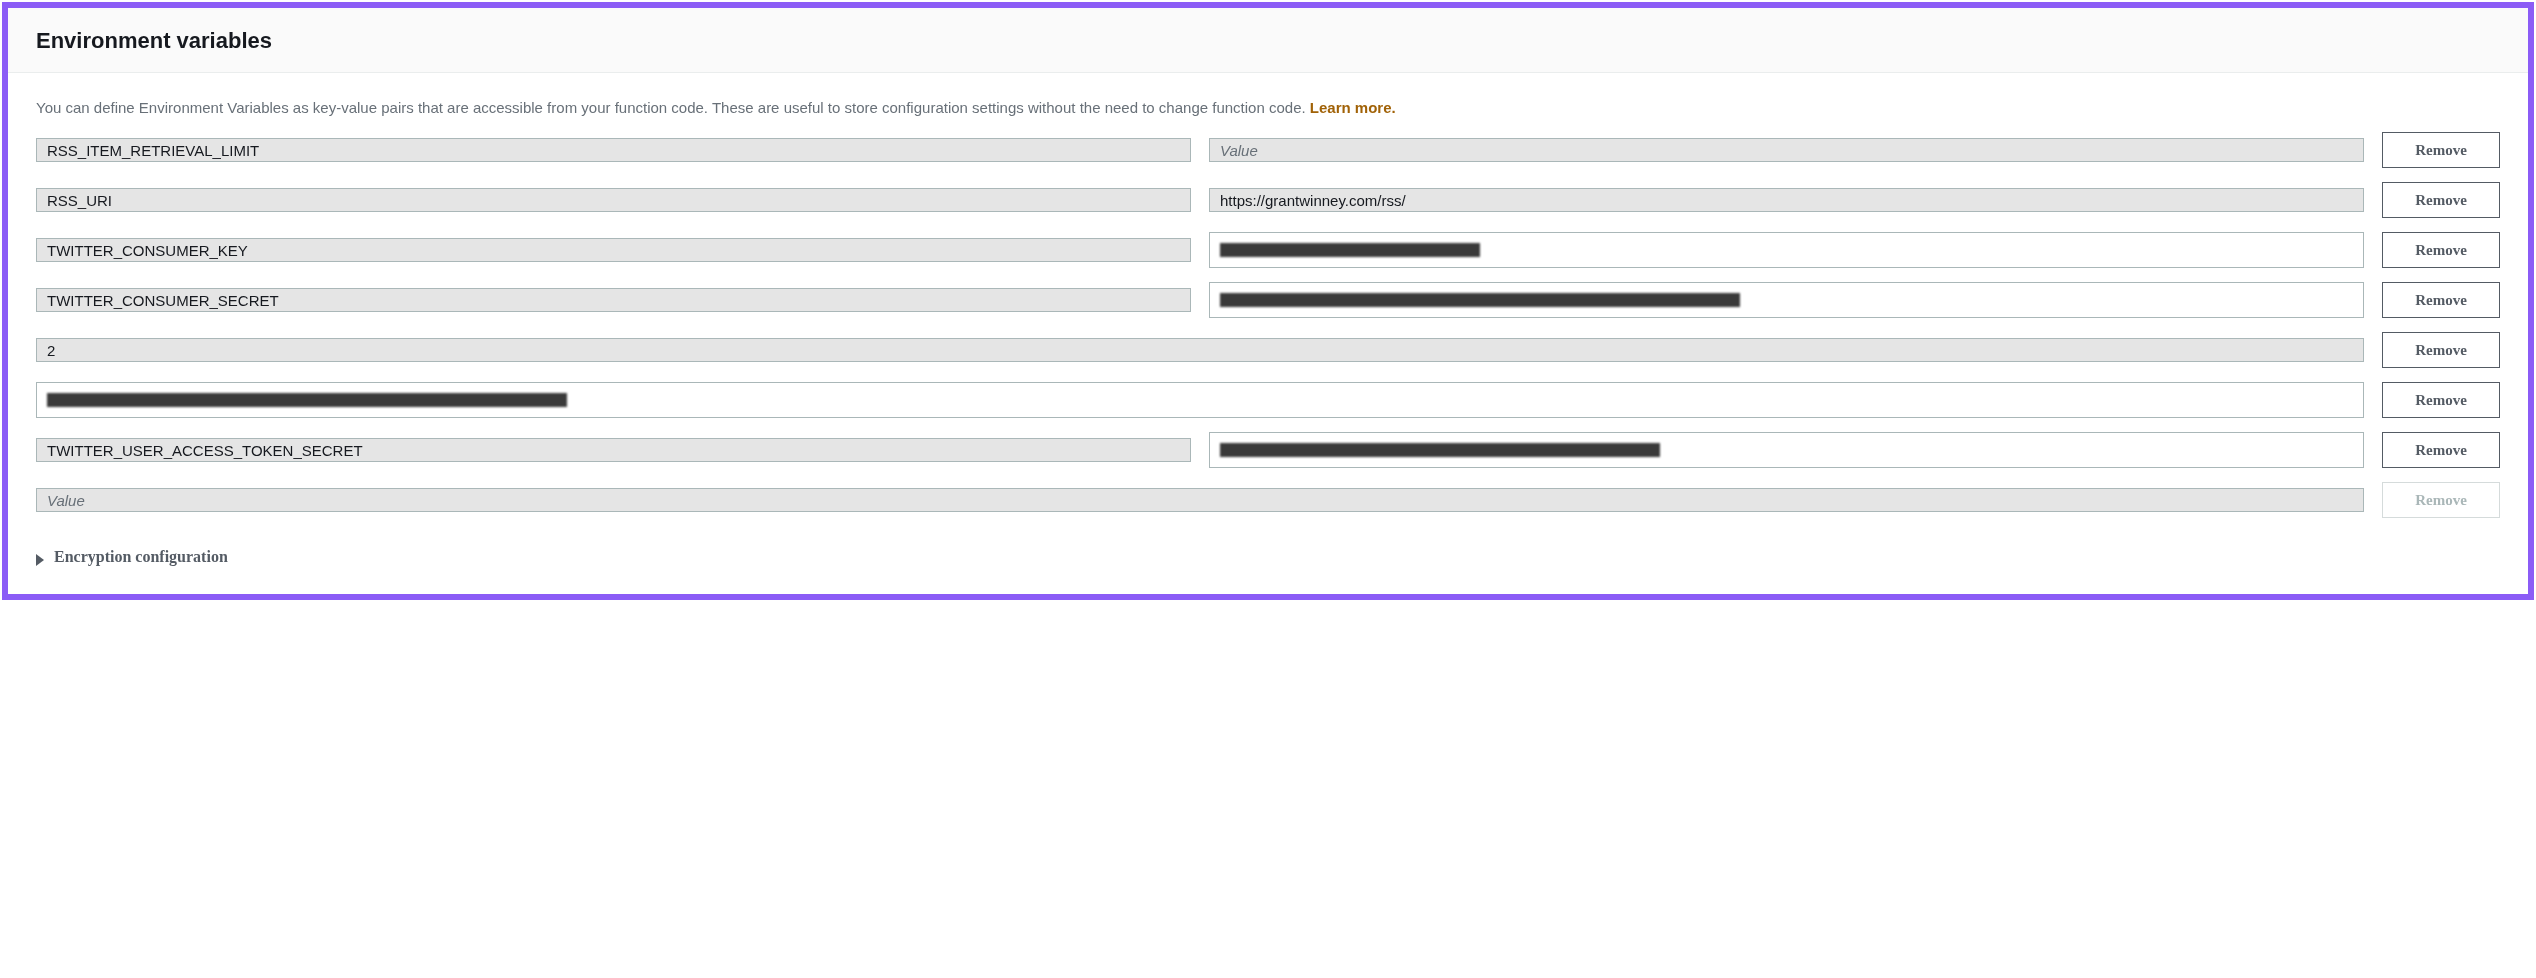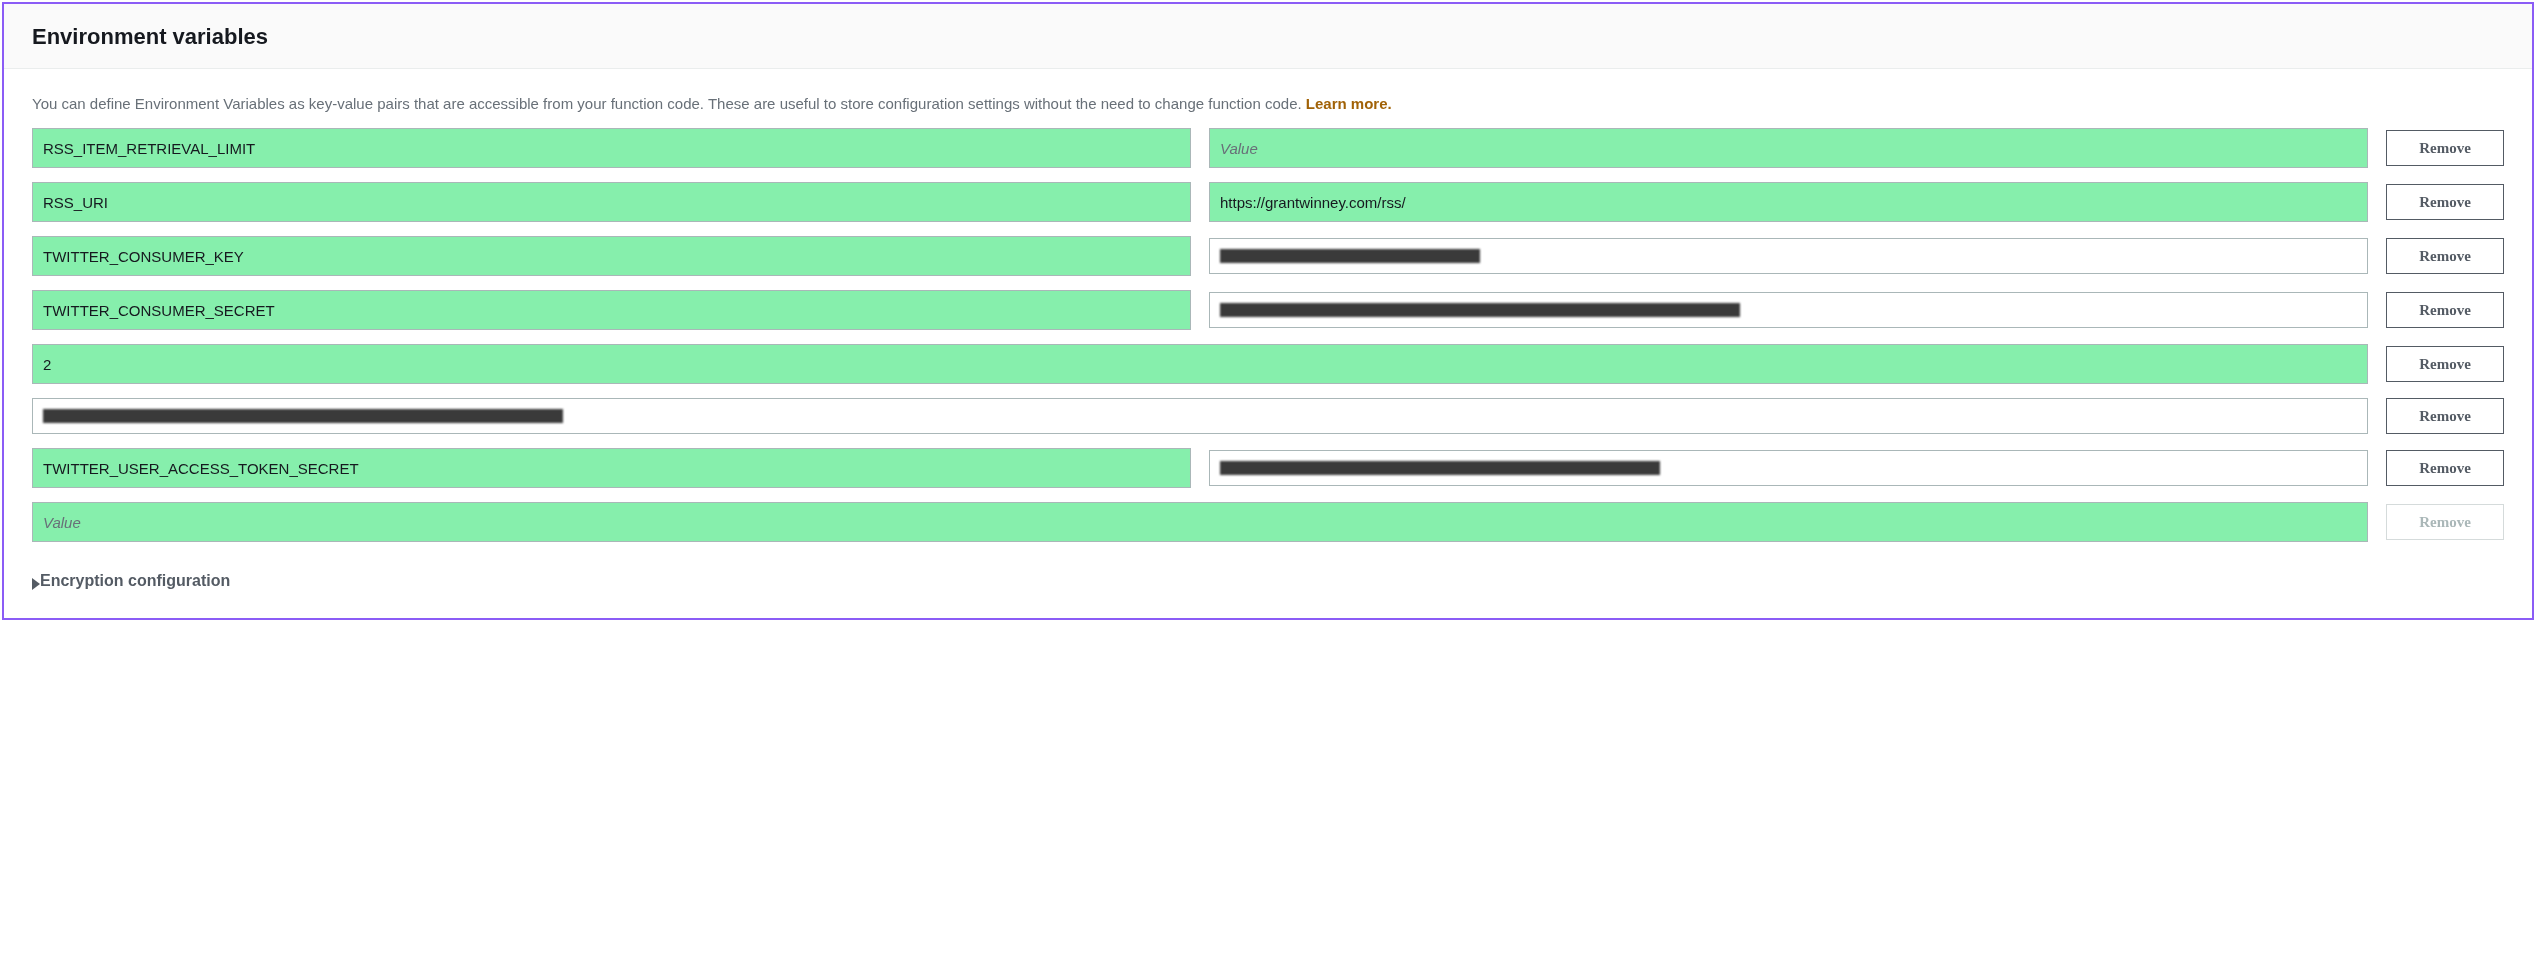--- a/index.html
+++ b/index.html
@@ -3,21 +3,21 @@
 <meta charset="utf-8">
 <style>
   * { box-sizing: border-box; margin: 0; padding: 0; }
   body {
     font-family: "Amazon Ember", "Helvetica Neue", Arial, sans-serif;
     background: #ffffff;
     color: #16191f;
     font-size: 14px;
   }
   .panel {
-    border: 2px solid #8b5cf6;
+    border: 6px solid #8b5cf6;
     margin: 2px;
   }
   .panel-header {
     background: #fafafa;
     padding: 20px 28px 18px 28px;
     border-bottom: 1px solid #eaeded;
   }
   .panel-header h2 {
     font-size: 22px;
     font-weight: 700;
@@ -39,25 +39,25 @@
     font-weight: bold;
   }
   .rows { display: flex; flex-direction: column; gap: 14px; }
   .row {
     display: flex;
     gap: 18px;
     align-items: center;
   }
   .key-input, .value-input {
     flex: 1;
-    height: 40px;
+    height: 24px;
     border: 1px solid #aab7b8;
     padding: 6px 10px;
     font-size: 15px;
-    background: #86efac;
+    background: #e5e5e5;
     color: #16191f;
     font-family: inherit;
   }
   .key-input::placeholder, .value-input::placeholder {
     color: #687078;
     font-style: italic;
   }
   .value-wrap {
     flex: 1;
     position: relative;
@@ -88,22 +88,24 @@
   .remove-btn:disabled {
     color: #aab7b8;
     border-color: #d5dbdb;
     cursor: default;
     background: #ffffff;
   }
   .expander {
     margin-top: 30px;
     display: flex;
     align-items: flex-end;
+    gap: 10px;
     cursor: pointer;
     user-select: none;
+    font-family: Liberation Serif, serif;
   }
   .expander .tri {
     width: 0; height: 0;
     border-top: 6px solid transparent;
     border-bottom: 6px solid transparent;
     border-left: 8px solid #545b64;
   }
   .expander .lbl {
     font-weight: 700;
     font-size: 16px;

